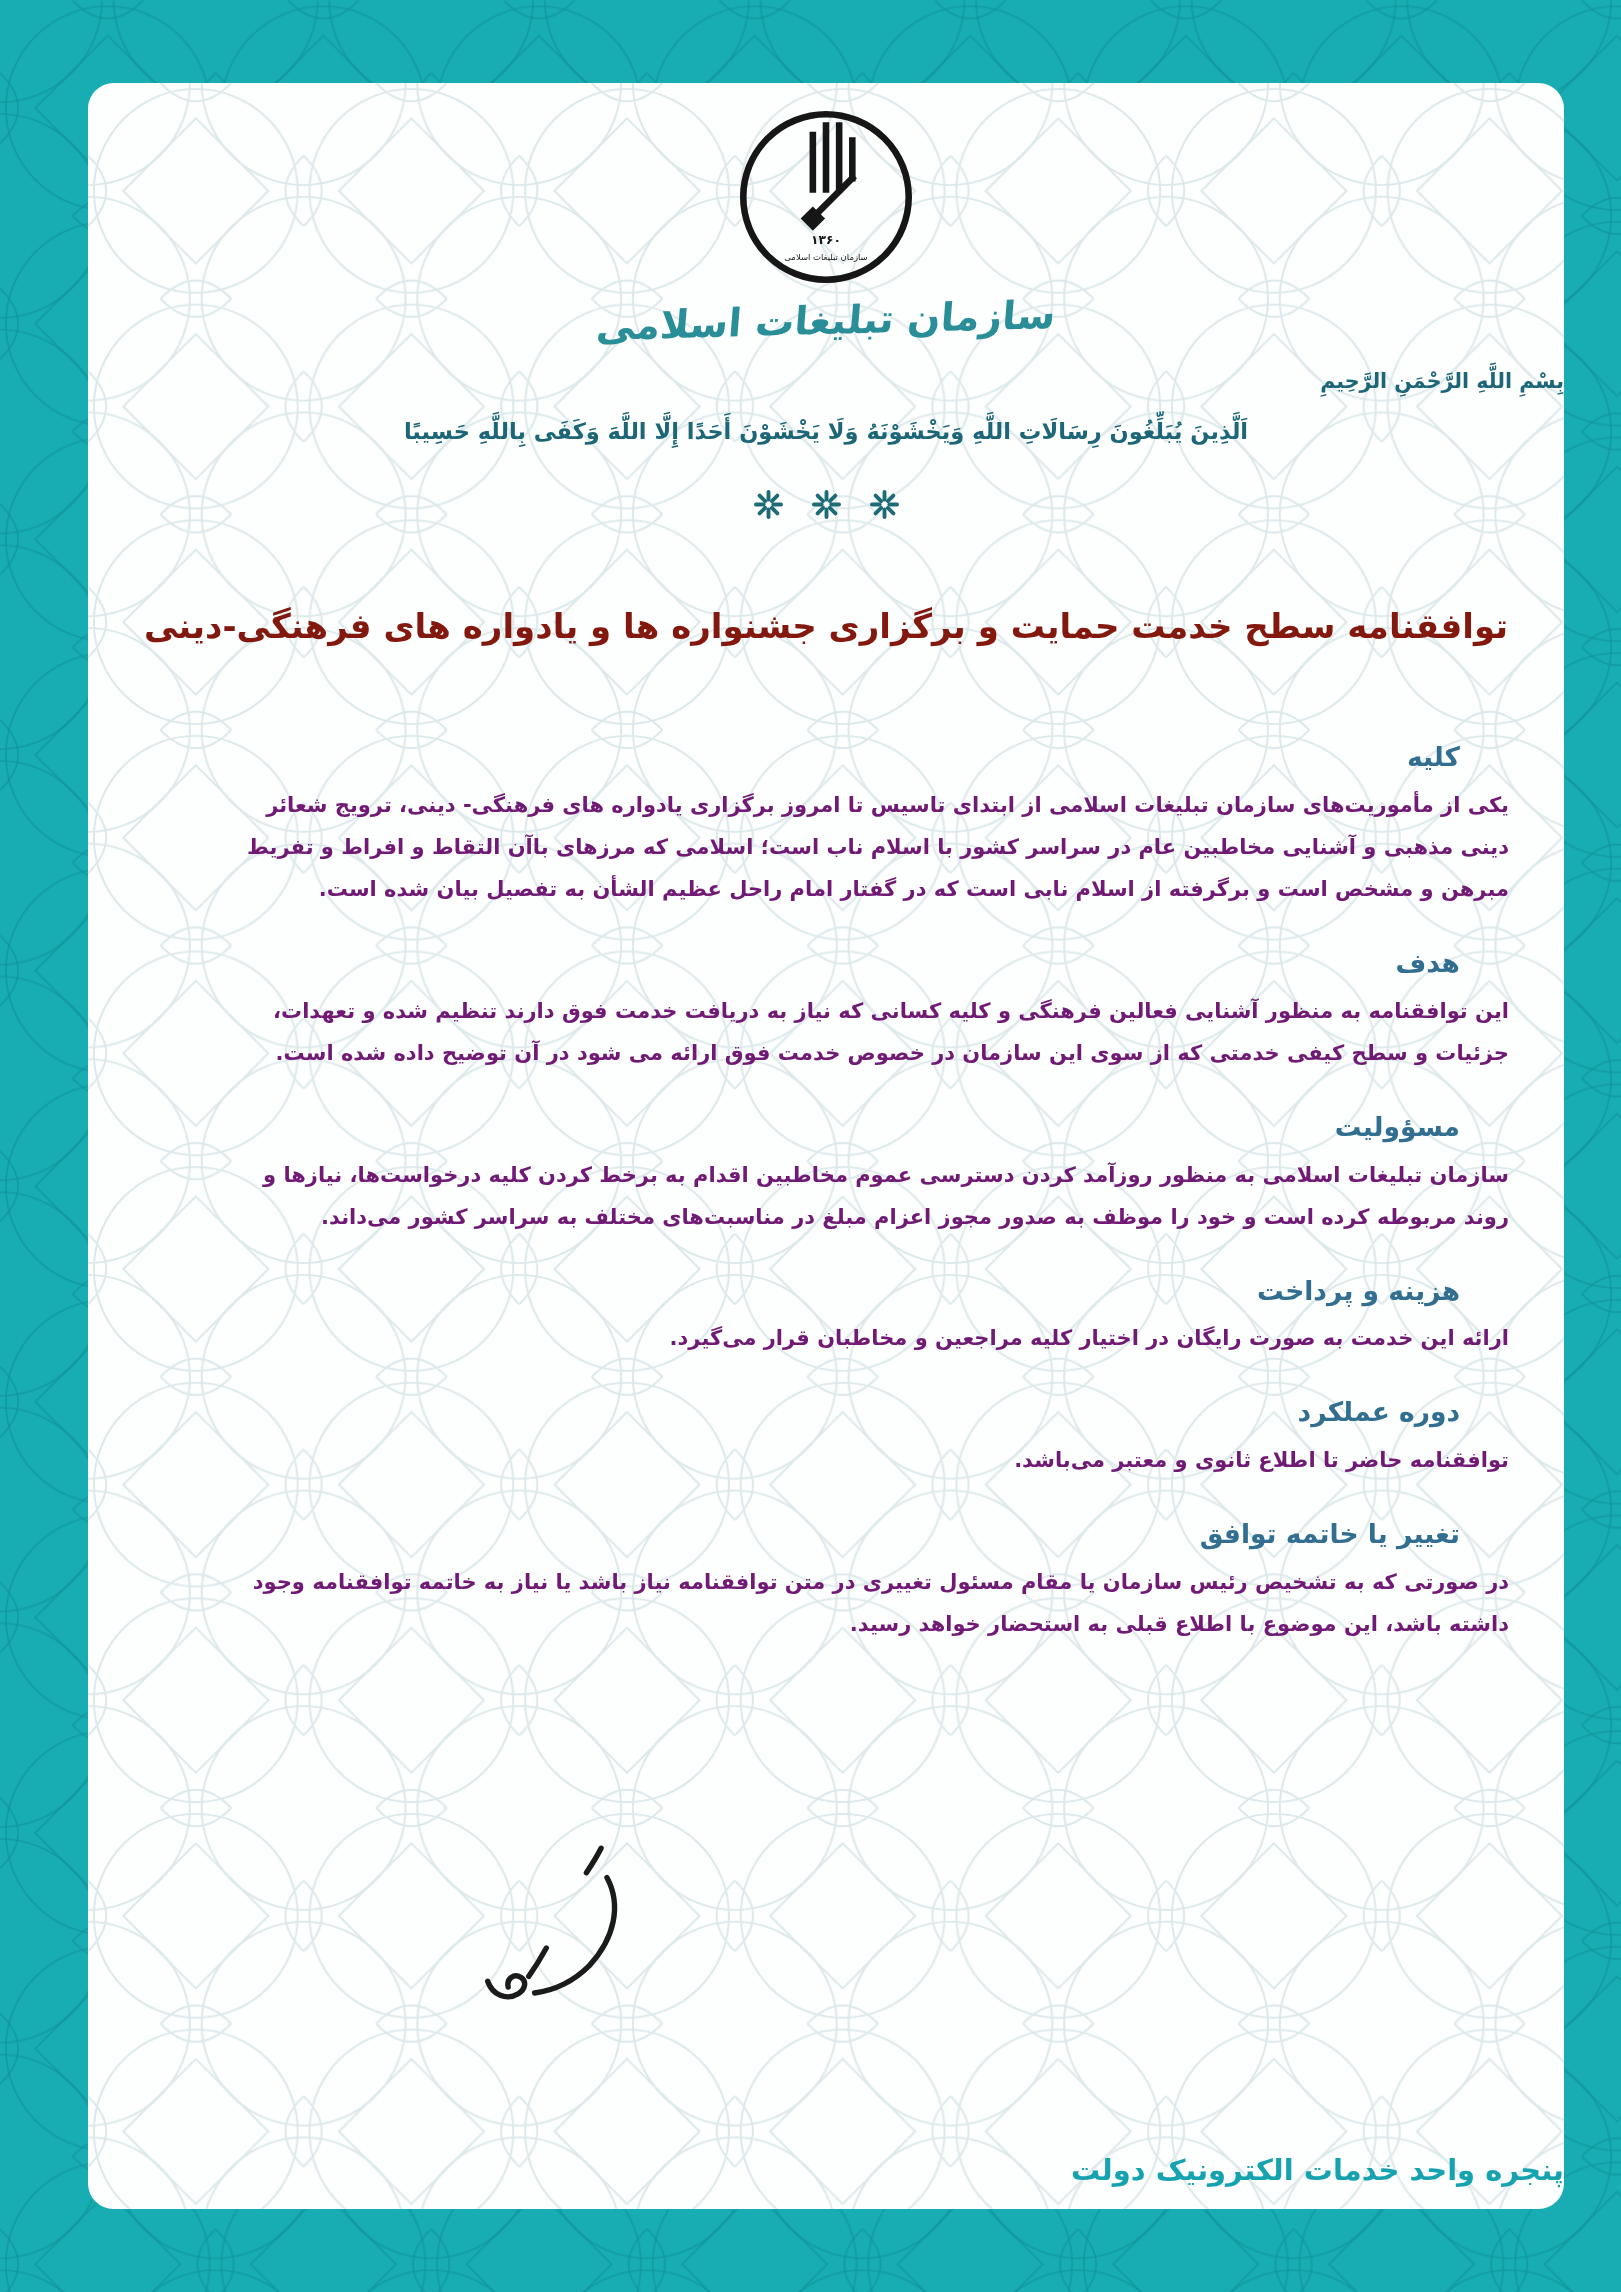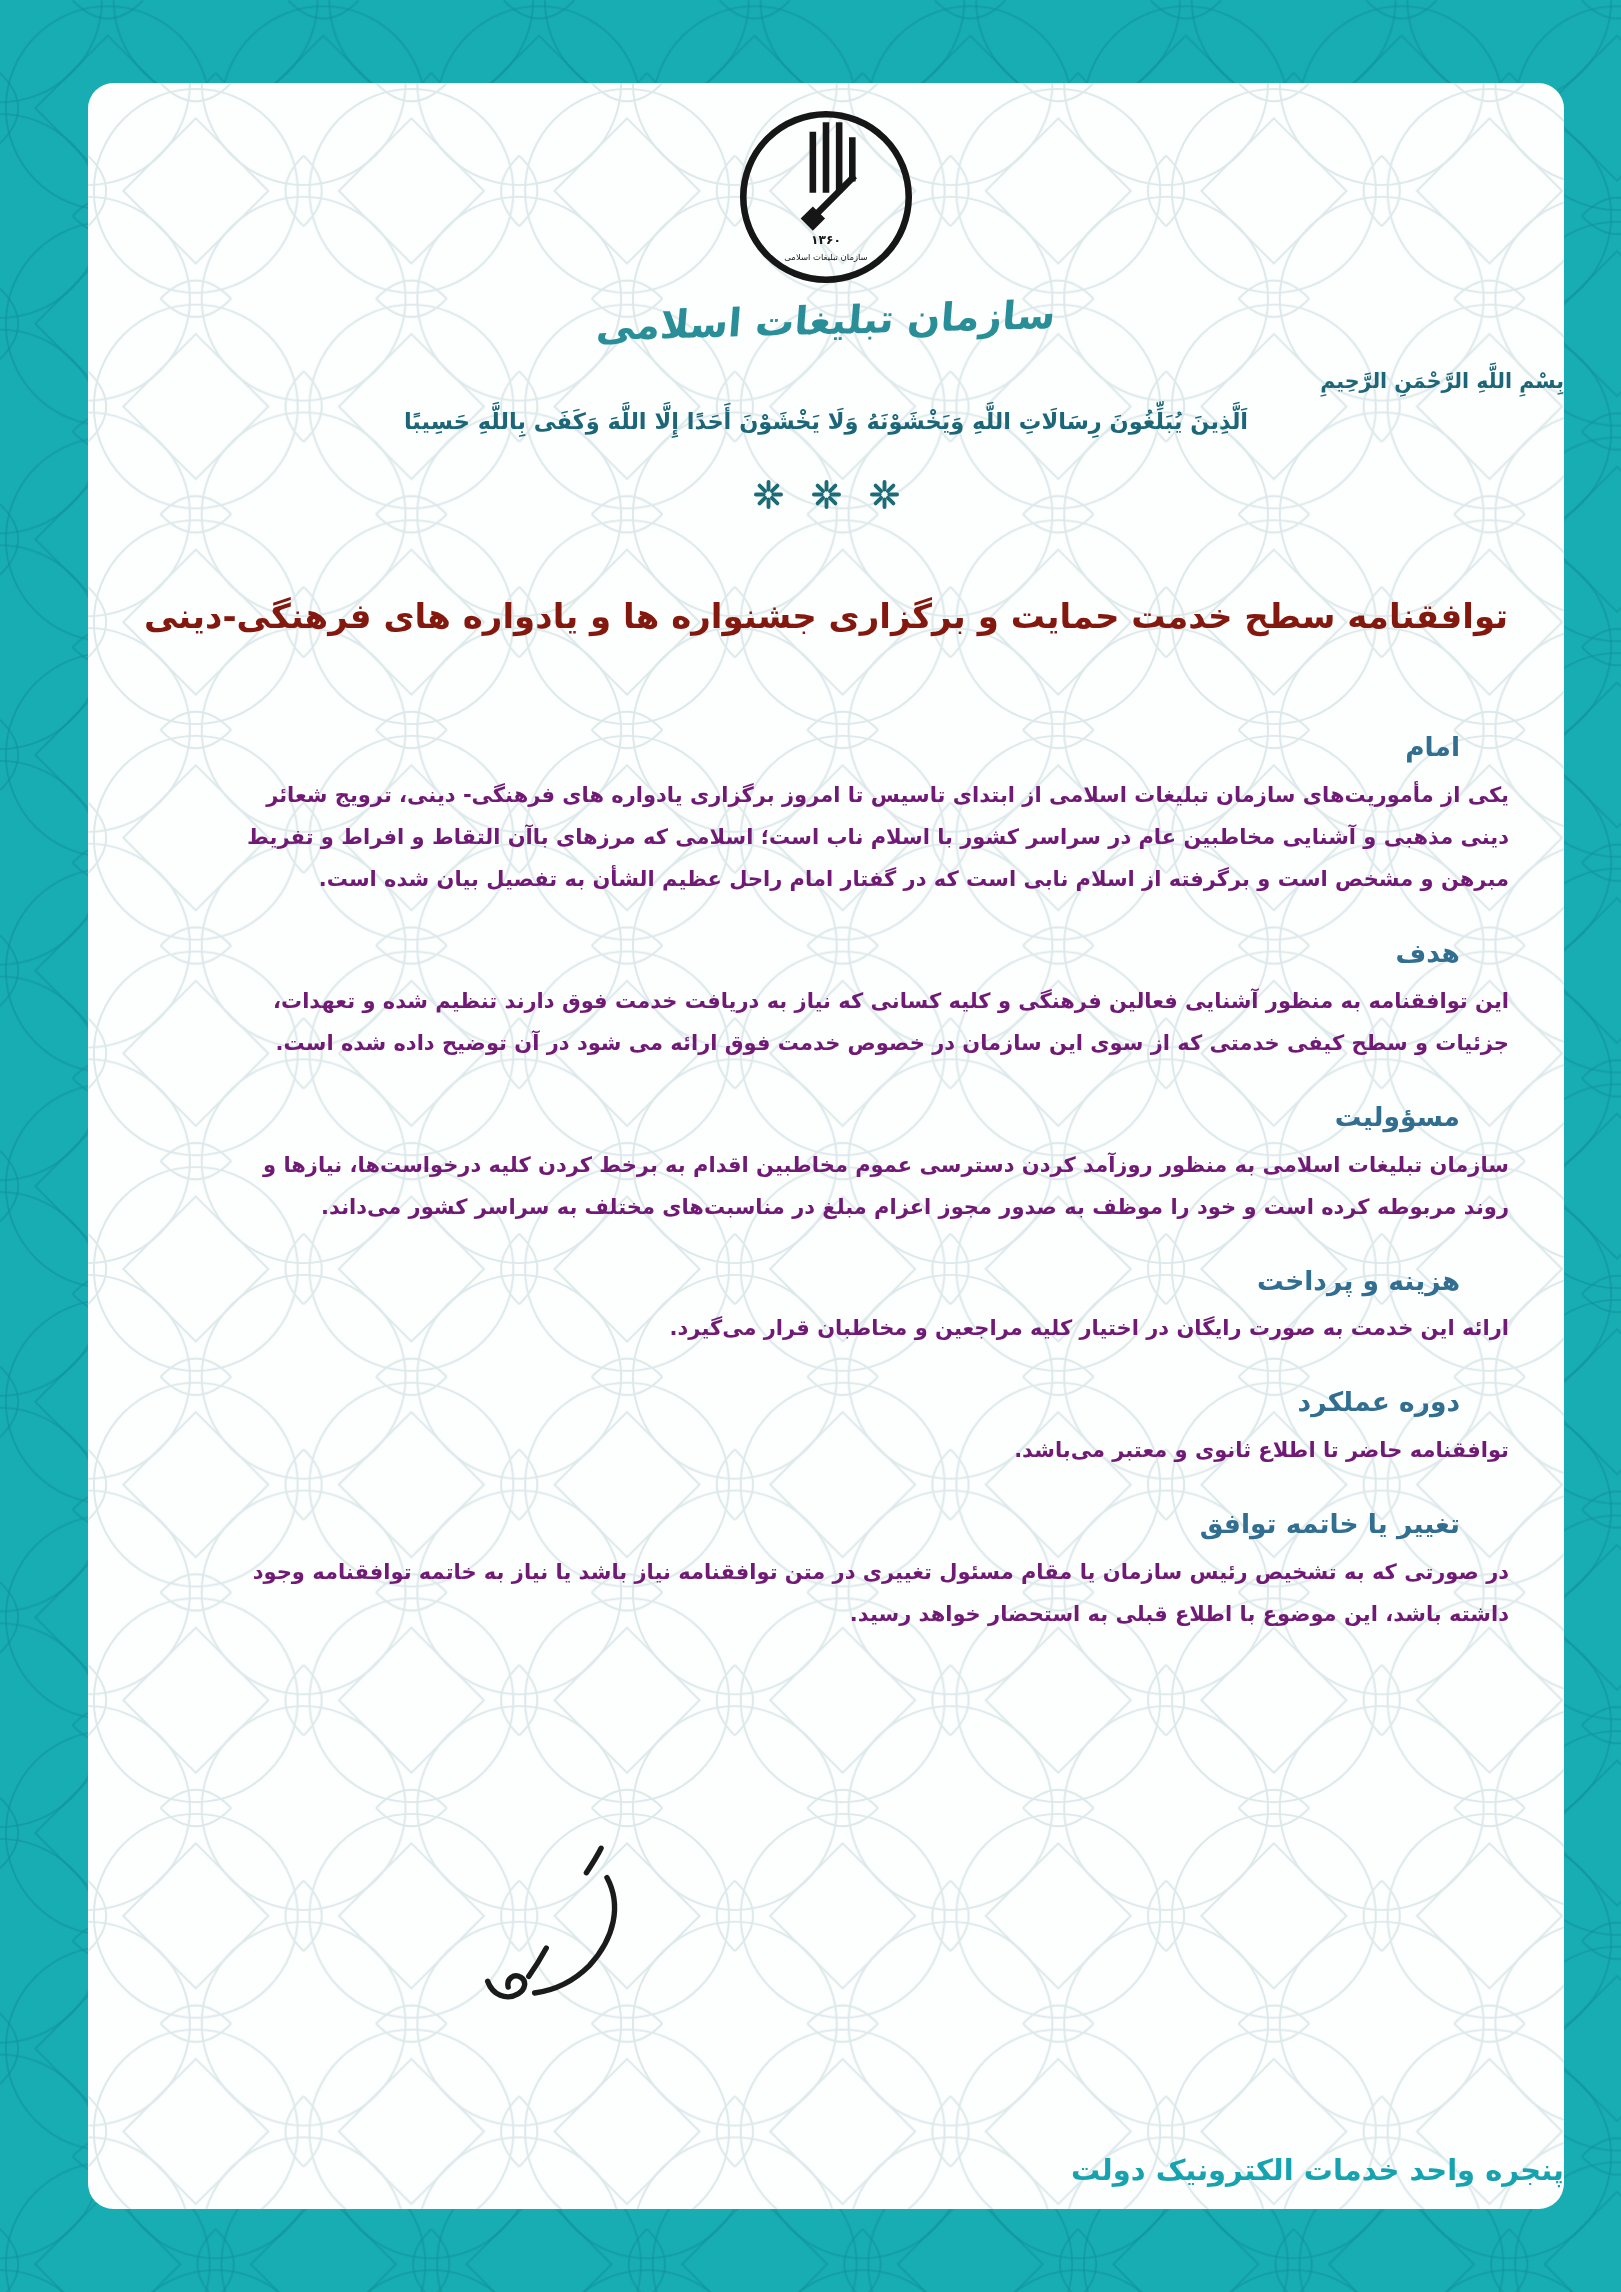--- a/index.html
+++ b/index.html
@@ -20,21 +20,21 @@
   .wordmark{
     text-align:center;color:#2A8E98;font-size:39px;font-weight:bold;
     margin-top:0;line-height:51px;
   }
   .wordmark span{display:inline-block;transform:skewX(-6deg) rotate(-1.5deg);}
   .bismillah{
     margin-top:21.6px;color:#1C6678;
     font-size:20.6px;font-weight:bold;line-height:29px;
   }
   .verse{
-    margin-top:8px;text-align:center;color:#1C6678;
+    margin-top:18px;text-align:center;color:#1C6678;
     font-size:22.5px;font-weight:bold;line-height:35px;
   }
   .ornaments{margin-top:41px;text-align:center;height:29px;}
   .doc-title{
     margin:84px 39px 0 39px;text-align:center;color:#83180F;
     font-size:34px;font-weight:bold;line-height:47px;
   }
   .sections{margin-top:89px;padding:0 55px 0 127px;}
   .sec-h{
     color:#316E90;font-size:26.5px;font-weight:bold;line-height:35px;
@@ -157,21 +157,21 @@
             </g>
           </g>
         </svg>
       </div>
 
       <div class="doc-title">توافقنامه سطح خدمت حمایت و برگزاری جشنواره ها و یادواره های فرهنگی-دینی</div>
 
       <div class="sections">
 
         <div>
-          <div class="sec-h">امام</div>
+          <div class="sec-h">کلیه</div>
           <p class="sec-p">یکی از مأموریت‌های سازمان تبلیغات اسلامی از ابتدای تاسیس تا امروز برگزاری یادواره های فرهنگی- دینی، ترویج شعائر دینی مذهبی و آشنایی مخاطبین عام در سراسر کشور با اسلام ناب است؛ اسلامی که مرزهای باآن التقاط و افراط و تفریط مبرهن و مشخص است و برگرفته از اسلام نابی است که در گفتار امام راحل عظیم الشأن به تفصیل بیان شده است.</p>
         </div>
 
         <div>
           <div class="sec-h">هدف</div>
           <p class="sec-p">این توافقنامه به منظور آشنایی فعالین فرهنگی و کلیه کسانی که نیاز به دریافت خدمت فوق دارند تنظیم شده و تعهدات، جزئیات و سطح کیفی خدمتی که از سوی این سازمان در خصوص خدمت فوق ارائه می شود در آن توضیح داده شده است.</p>
         </div>
 
         <div>
           <div class="sec-h">مسؤولیت</div>

